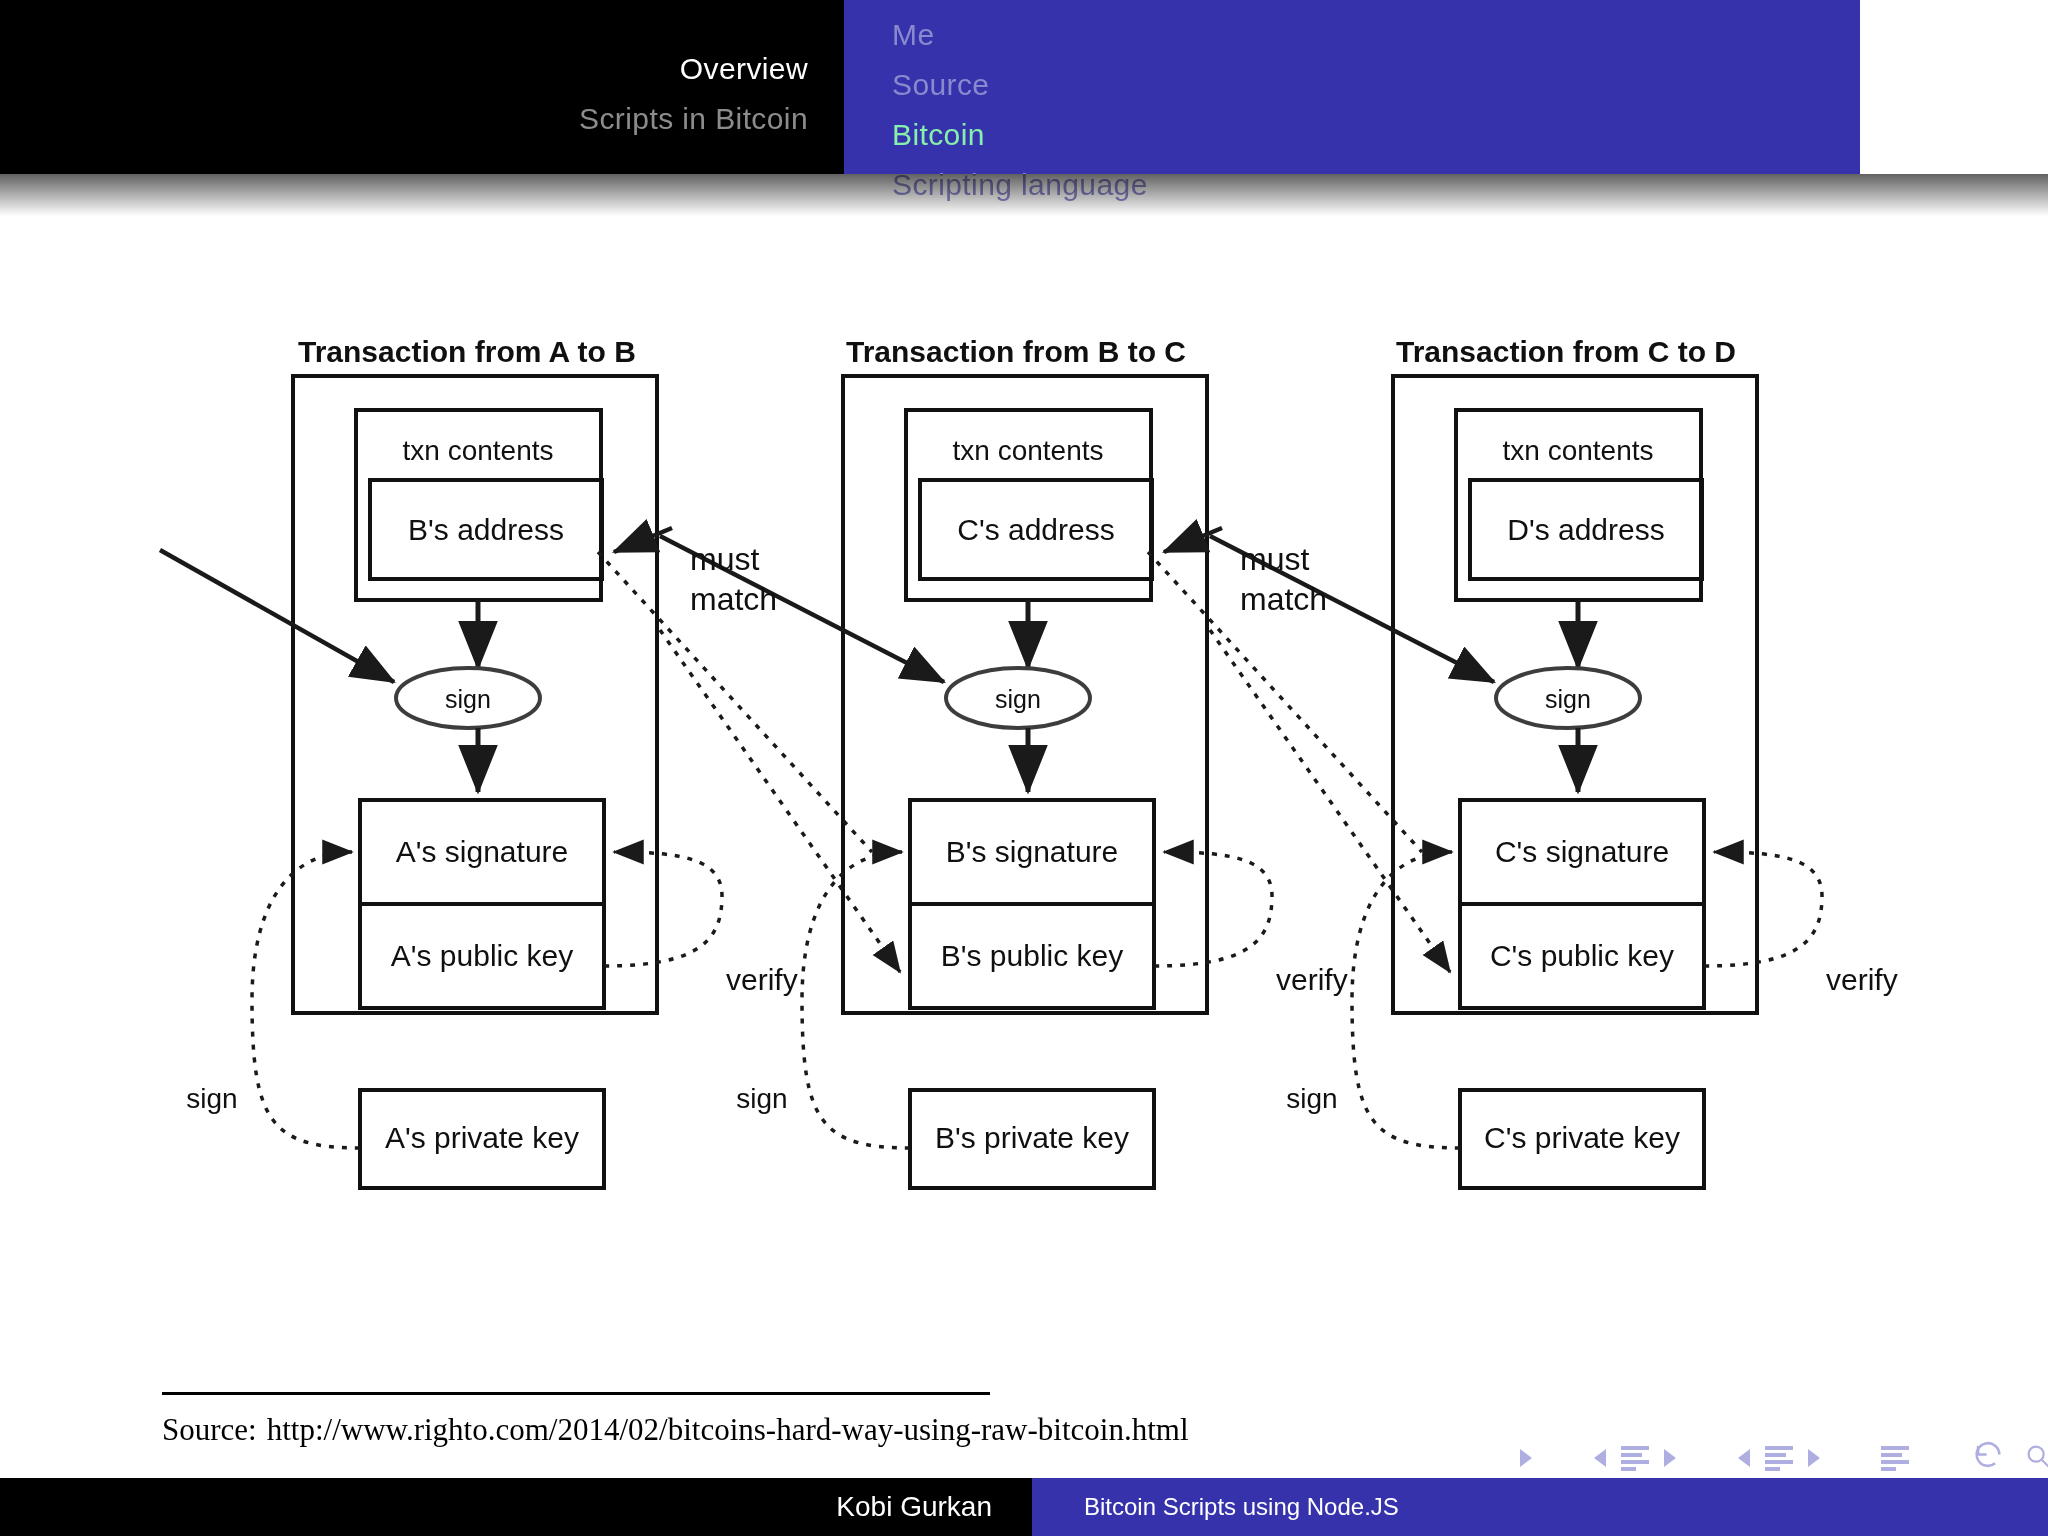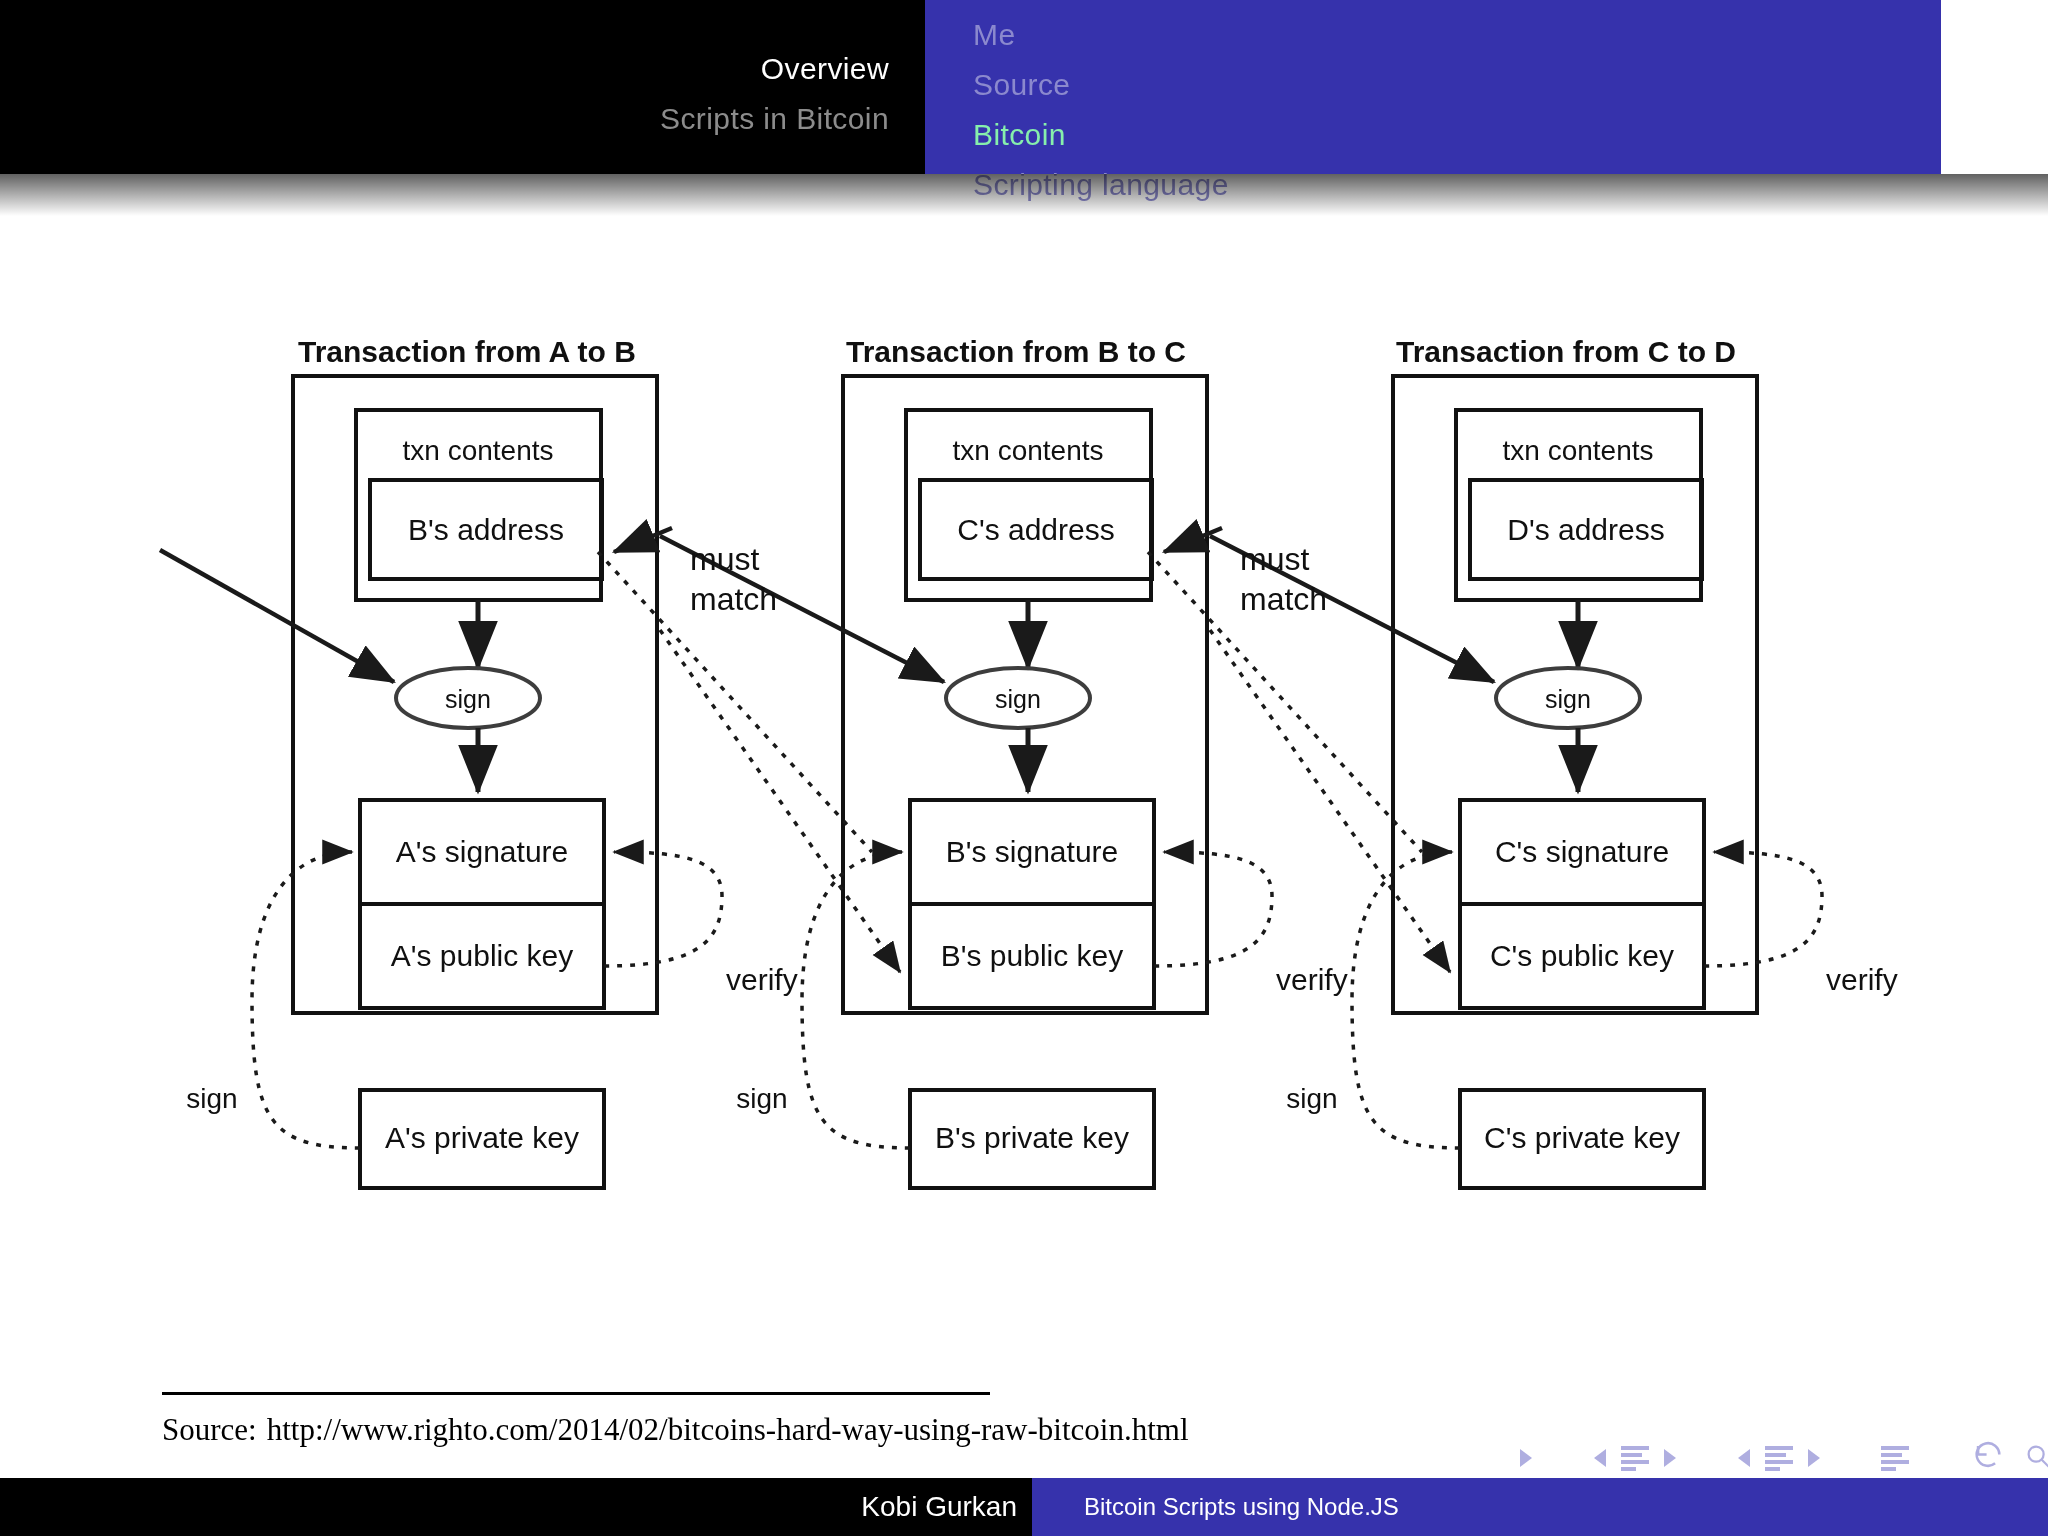--- a/index.html
+++ b/index.html
@@ -17,21 +17,21 @@
   }
 
   
   .header {
     position: absolute;
     left: 0; top: 0;
     width: 2048px; height: 174px;
     display: flex;
   }
   .header-left {
-    width: 925px; height: 174px;
+    width: 844px; height: 174px;
     background: #000000;
     position: relative;
   }
   .header-right {
     width: 1016px; height: 174px;
     background: #3632AC;
     position: relative;
   }
   .nav-left {
     position: absolute;
@@ -126,21 +126,21 @@
     position: absolute;
     left: 0; bottom: 0;
     width: 2048px; height: 58px;
     display: flex;
   }
   .footer-left {
     width: 1032px; height: 58px;
     background: #000000;
     color: #ffffff;
     display: flex; align-items: center; justify-content: flex-end;
-    padding-right: 15px;
+    padding-right: 40px;
     box-sizing: border-box;
     font-size: 28px;
   }
   .footer-right {
     width: 1016px; height: 58px;
     background: #3632AC;
     color: #ffffff;
     display: flex; align-items: center; justify-content: flex-start;
     padding-left: 52px;
     box-sizing: border-box;

